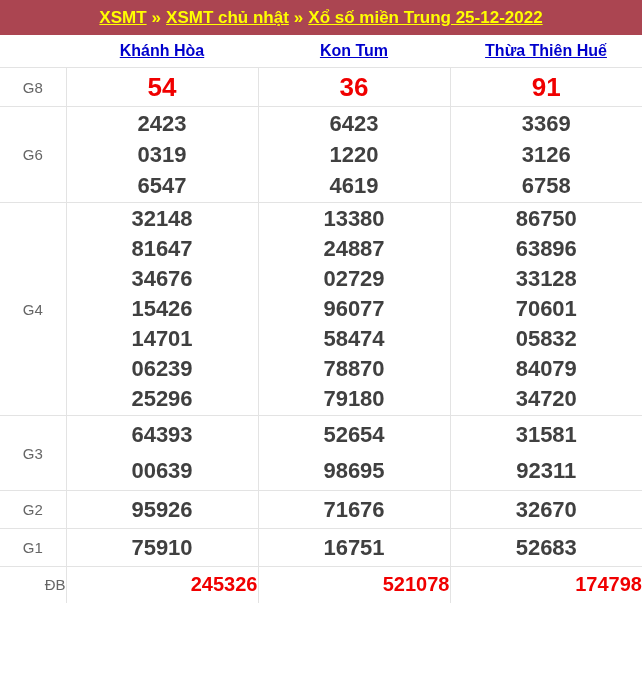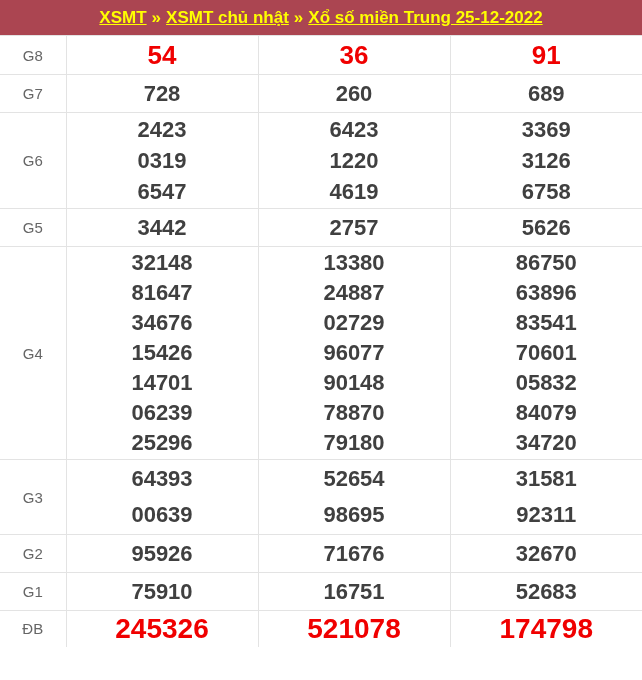--- a/index.html
+++ b/index.html
@@ -78,43 +78,55 @@
     font-weight: bold;
     color: var(--num-dark, #404040);
   }
   table.results tr.red-large td.pcell {
     font-size: 26px;
     font-weight: bold;
     color: var(--num-red, #f00000);
     margin-top: 7px;
   }
   table.results tr.red-xl td.pcell {
-    font-size: 28px;
+    font-size: 20px;
     font-weight: bold;
     color: var(--num-red, #f00000);
     margin-left: 36px;
   }
   
   tr.lines-1 td { height: 38px; }
   tr.red-large.lines-1 td { height: 39px; }
-  tr.red-xl.lines-1 td { height: 36px; }
+  tr.red-xl.lines-1 td { height: 36px; text-align: right; }
   tr.lines-2 td.pcell div { line-height: 36px; }
   tr.lines-3 td.pcell div { line-height: 31px; }
   tr.lines-7 td.pcell div { line-height: 30px; }
   tr.lines-2 td, tr.lines-3 td, tr.lines-7 td { padding: 1px 0; }
 </style>
 </head>
 <body>
 
 <div class="page">
 
   <div class="topbar">
     <a>XSMT</a><span class="sep">»</span><a>XSMT chủ nhật</a><span class="sep">»</span><a>Xổ số miền Trung 25-12-2022</a>
   </div>
 
+  <div class="colheads">
+    <div class="spacer"></div>
+    <div class="colhead">
+      <a>Khánh Hòa</a>
+    </div>
+    <div class="colhead">
+      <a>Kon Tum</a>
+    </div>
+    <div class="colhead">
+      <a>Thừa Thiên Huế</a>
+    </div>
+  </div>
 
   <table class="results">
     <colgroup>
       <col class="c-label">
       <col class="c-data">
       <col class="c-data">
       <col class="c-data">
     </colgroup>
     <tbody id="prize-body">
         <tr class="red-large lines-1">
@@ -122,86 +134,62 @@
           <td class="pcell">
             <div>54</div>
           </td>
           <td class="pcell">
             <div>36</div>
           </td>
           <td class="pcell">
             <div>91</div>
           </td>
         </tr>
-        <tr class="normal lines-1">
-          <td class="plabel">G7</td>
-          <td class="pcell">
-            <div>728</div>
-          </td>
-          <td class="pcell">
-            <div>260</div>
-          </td>
-          <td class="pcell">
-            <div>689</div>
-          </td>
-        </tr>
         <tr class="normal lines-3">
           <td class="plabel">G6</td>
           <td class="pcell">
             <div>2423</div>
             <div>0319</div>
             <div>6547</div>
           </td>
           <td class="pcell">
             <div>6423</div>
             <div>1220</div>
             <div>4619</div>
           </td>
           <td class="pcell">
             <div>3369</div>
             <div>3126</div>
             <div>6758</div>
-          </td>
-        </tr>
-        <tr class="normal lines-1">
-          <td class="plabel">G5</td>
-          <td class="pcell">
-            <div>3442</div>
-          </td>
-          <td class="pcell">
-            <div>2757</div>
-          </td>
-          <td class="pcell">
-            <div>5626</div>
           </td>
         </tr>
         <tr class="normal lines-7">
           <td class="plabel">G4</td>
           <td class="pcell">
             <div>32148</div>
             <div>81647</div>
             <div>34676</div>
             <div>15426</div>
             <div>14701</div>
             <div>06239</div>
             <div>25296</div>
           </td>
           <td class="pcell">
             <div>13380</div>
             <div>24887</div>
             <div>02729</div>
             <div>96077</div>
-            <div>90148</div>
+            <div>58474</div>
             <div>78870</div>
             <div>79180</div>
           </td>
           <td class="pcell">
             <div>86750</div>
             <div>63896</div>
-            <div>83541</div>
+            <div>33128</div>
             <div>70601</div>
             <div>05832</div>
             <div>84079</div>
             <div>34720</div>
           </td>
         </tr>
         <tr class="normal lines-2">
           <td class="plabel">G3</td>
           <td class="pcell">
             <div>64393</div>

